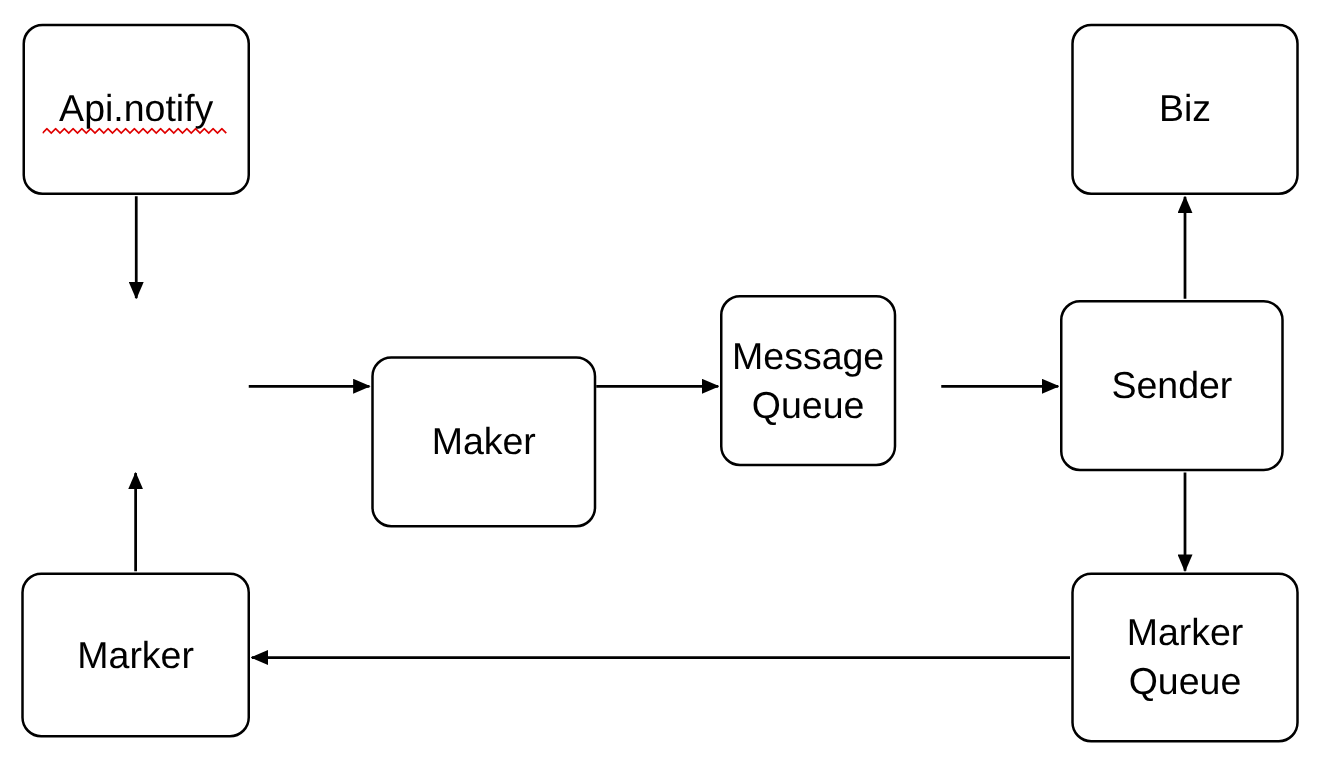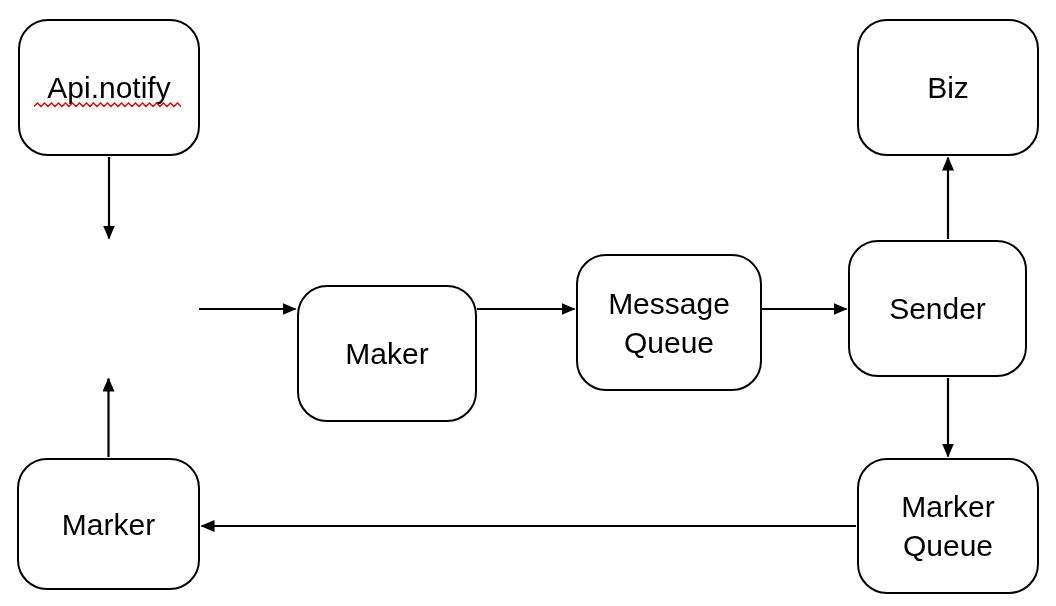--- a/index.html
+++ b/index.html
@@ -20,37 +20,37 @@
     left: 0;
     top: 0;
     width: 1056px;
     height: 606px;
     pointer-events: none;
   }
   .node {
     position: absolute;
     box-sizing: border-box;
     border: 2.5px solid #000000;
-    border-radius: 30px;
+    border-radius: 16px;
     background: #ffffff;
     display: flex;
     flex-direction: column;
     align-items: center;
     justify-content: center;
     font-size: 30px;
     line-height: 1.3;
     color: #000000;
     text-align: center;
     padding: 0 10px;
   }
   .node-api    { left: 18px;  top: 19px;  width: 182px; height: 137px; }
   .node-biz    { left: 857px; top: 19px;  width: 182px; height: 137px; }
   .node-db     { left: 20px;  top: 240px; width: 179px; height: 137px; }
   .node-maker  { left: 297px; top: 240px; width: 180px; height: 137px; margin-top: 45px; }
-  .node-mq     { left: 576px; top: 254px; width: 186px; height: 137px; }
+  .node-mq     { left: 576px; top: 236px; width: 141px; height: 137px; }
   .node-sender { left: 848px; top: 240px; width: 179px; height: 137px; }
   .node-marker { left: 17px;  top: 458px; width: 183px; height: 132px; }
   .node-mqueue { left: 857px; top: 458px; width: 182px; height: 136px; }
   .squiggle {
     display: block;
     margin-top: -5px;
   }
 </style>
 </head>
 <body>

